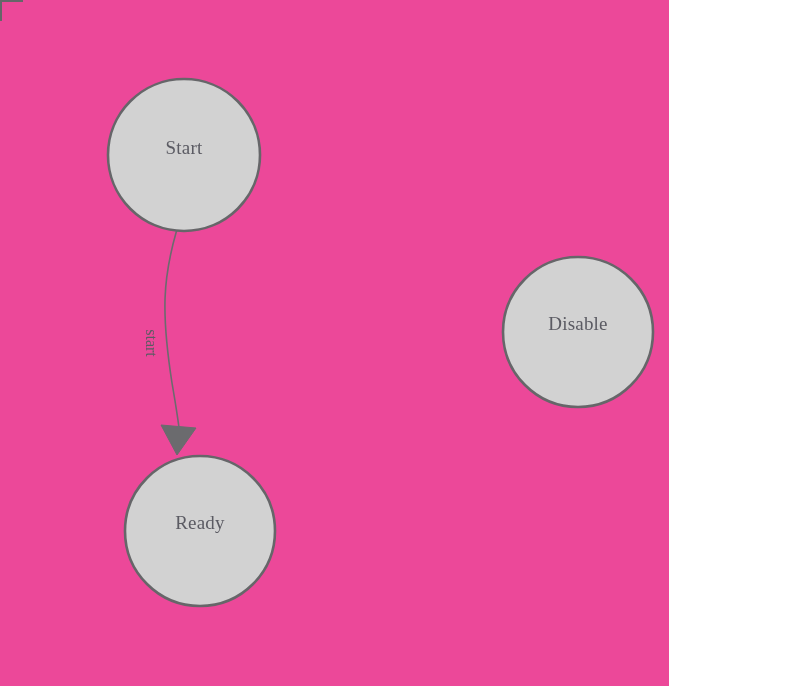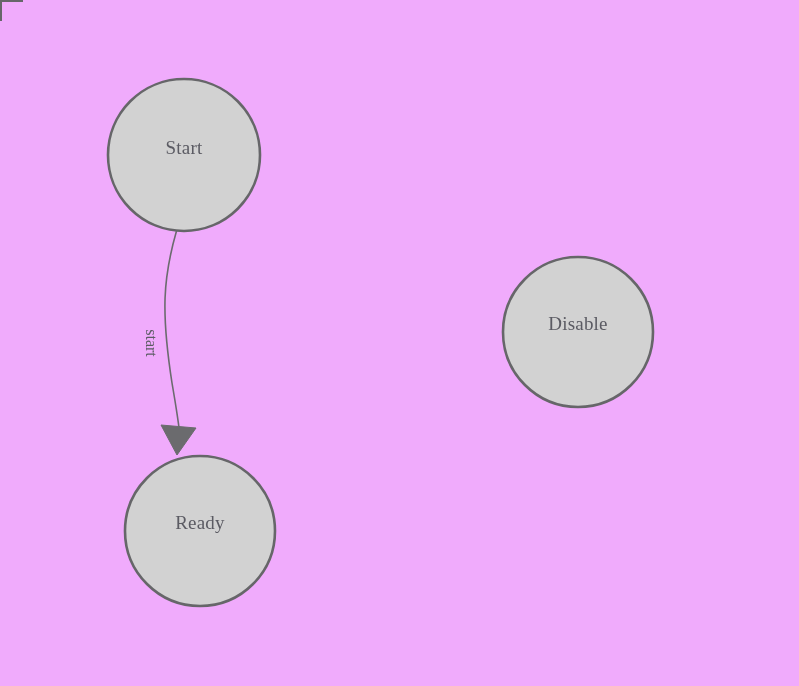--- a/index.html
+++ b/index.html
@@ -6,23 +6,23 @@
   html, body {
     margin: 0;
     padding: 0;
     background: #ffffff;
   }
   body {
     font-family: "Liberation Serif", "DejaVu Serif", serif;
   }
   #canvas {
     position: relative;
-    width: 799px;
+    width: 669px;
     height: 686px;
-    background: #f0abfc;
+    background: #ec4899;
     overflow: hidden;
   }
   #diagram-svg {
     position: absolute;
     left: 0;
     top: 0;
     width: 799px;
     height: 686px;
   }
   .node-circle {

